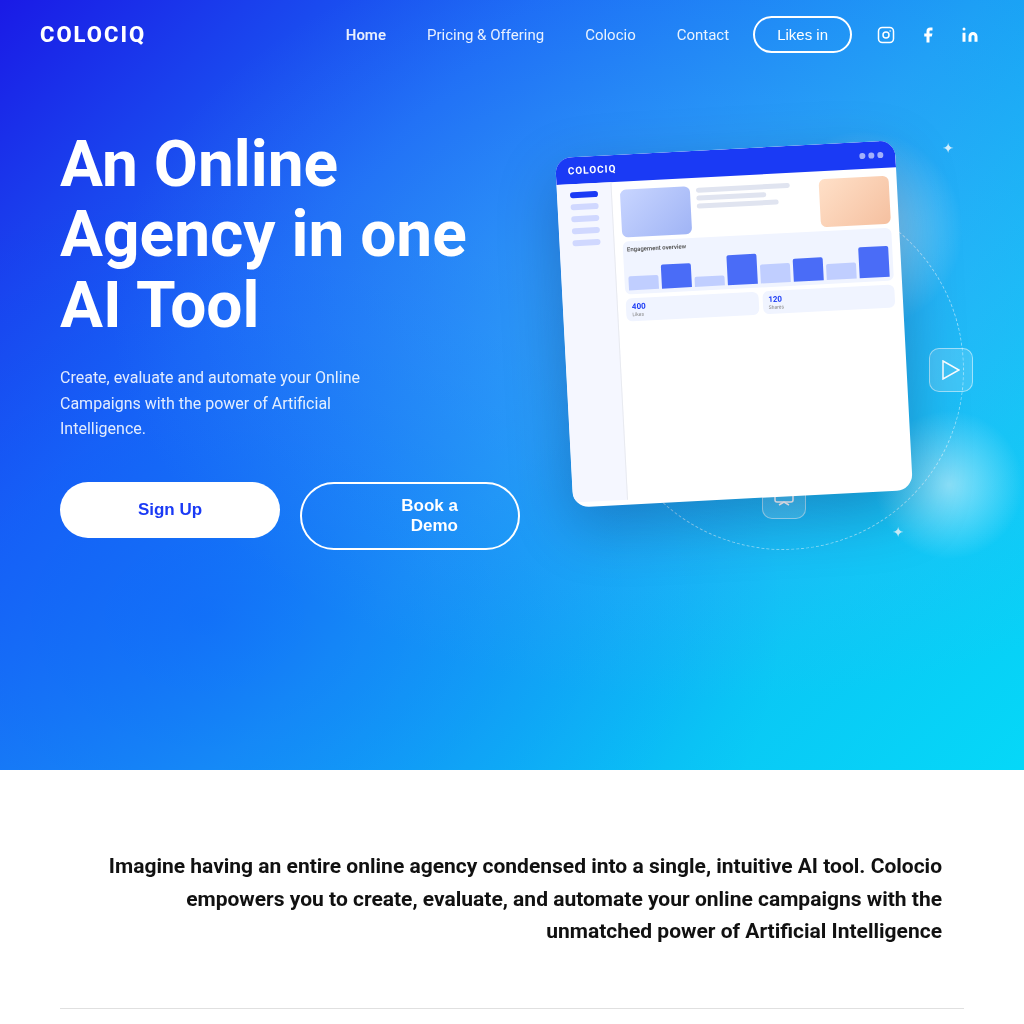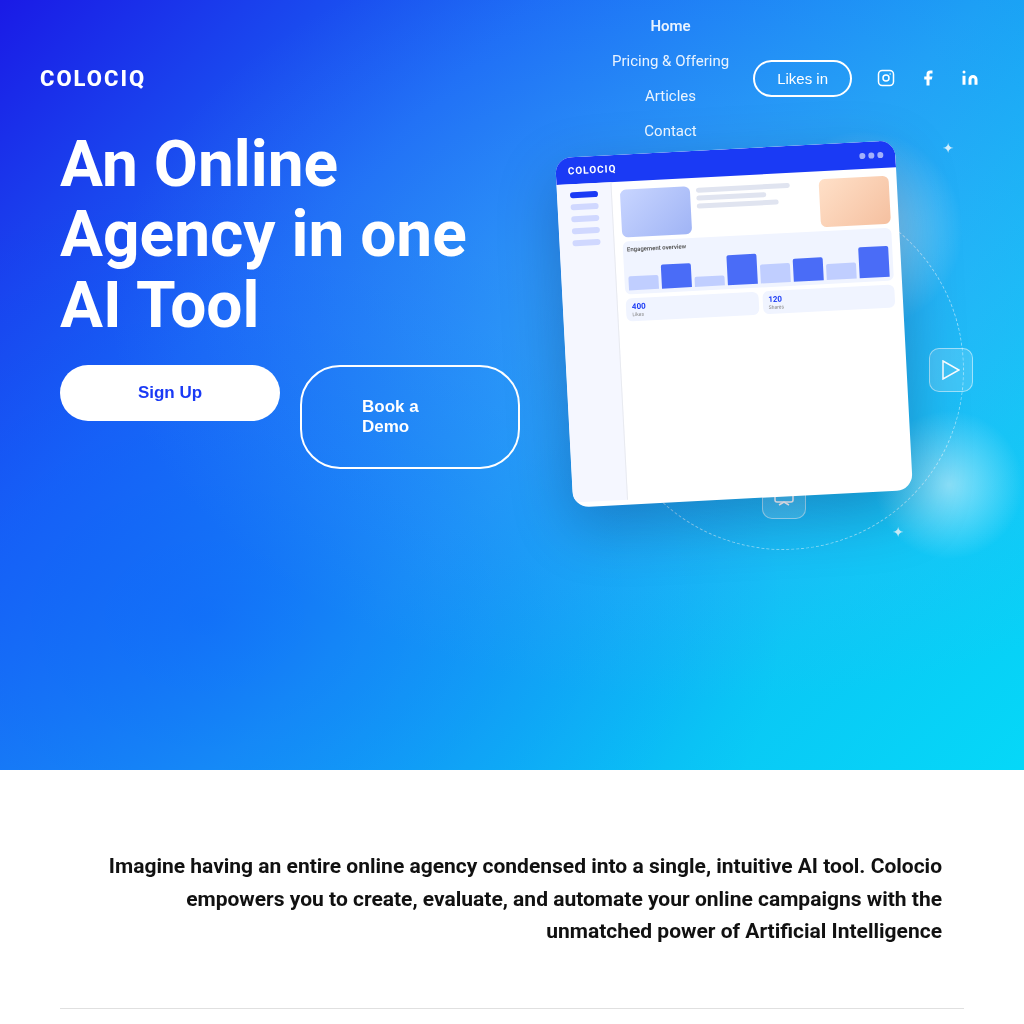--- a/index.html
+++ b/index.html
@@ -20,23 +20,22 @@
       color: white;
       letter-spacing: 2px;
       margin-right: auto;
       display: flex;
       align-items: center;
       gap: 2px;
     }
     .nav-links {
       display: flex;
       align-items: center;
-      gap: 16px;
+      gap: 41px;
       list-style: none;
-      flex-direction: column;
     }
     .nav-links li a {
       color: white;
       text-decoration: none;
       font-size: 15px;
       font-weight: 400;
       opacity: 0.9;
     }
     .nav-links li a.active {
       font-weight: 600;
@@ -121,27 +120,27 @@
       font-size: 17px;
       font-weight: 600;
       cursor: pointer;
       min-width: 220px;
       text-align: center;
     }
     .btn-demo {
       background: transparent;
       color: white;
       border: 2px solid white;
-      padding: 30px 60px;
+      padding: 12px 60px;
       border-radius: 40px;
       font-size: 17px;
       font-weight: 600;
       cursor: pointer;
       min-width: 220px;
-      text-align: left;
+      text-align: right;
     }
 
     
     .hero-right {
       position: absolute;
       right: -20px;
       top: 80px;
       width: 520px;
       height: 580px;
       z-index: 2;
@@ -365,21 +364,21 @@
   </div>
   <nav>
     <ul class="nav-links">
       <li>
         <a href="#" class="active">Home</a>
       </li>
       <li>
         <a href="#">Pricing &amp; Offering</a>
       </li>
       <li>
-        <a href="#">Articles</a>
+        <a href="#">Colocio</a>
       </li>
       <li>
         <a href="#">Contact</a>
       </li>
     </ul>
   </nav>
   <button class="signin-btn">Likes in</button>
   <div class="social-icons">
     <div class="social-icon">
       <svg width="18" height="18" viewBox="0 0 24 24" fill="none" stroke="white" stroke-width="2" stroke-linecap="round" stroke-linejoin="round">
@@ -399,20 +398,21 @@
         <rect x="2" y="9" width="4" height="12"></rect>
         <circle cx="4" cy="4" r="2"></circle>
       </svg>
     </div>
   </div>
 </header>
 
 <section class="hero">
   <div class="hero-left">
     <h1 class="hero-title">An Online Agency in one AI Tool</h1>
+    <p class="hero-subtitle">Create, evaluate and automate your Online Campaigns with the power of Artificial Intelligence.</p>
     <div class="hero-buttons">
       <button class="btn-signup">Sign Up</button>
       <button class="btn-demo">Book a Demo</button>
     </div>
   </div>
 
   <div class="hero-right">
     <div class="dashboard-mockup">
 
       <div class="glow-circle glow-1"></div>

